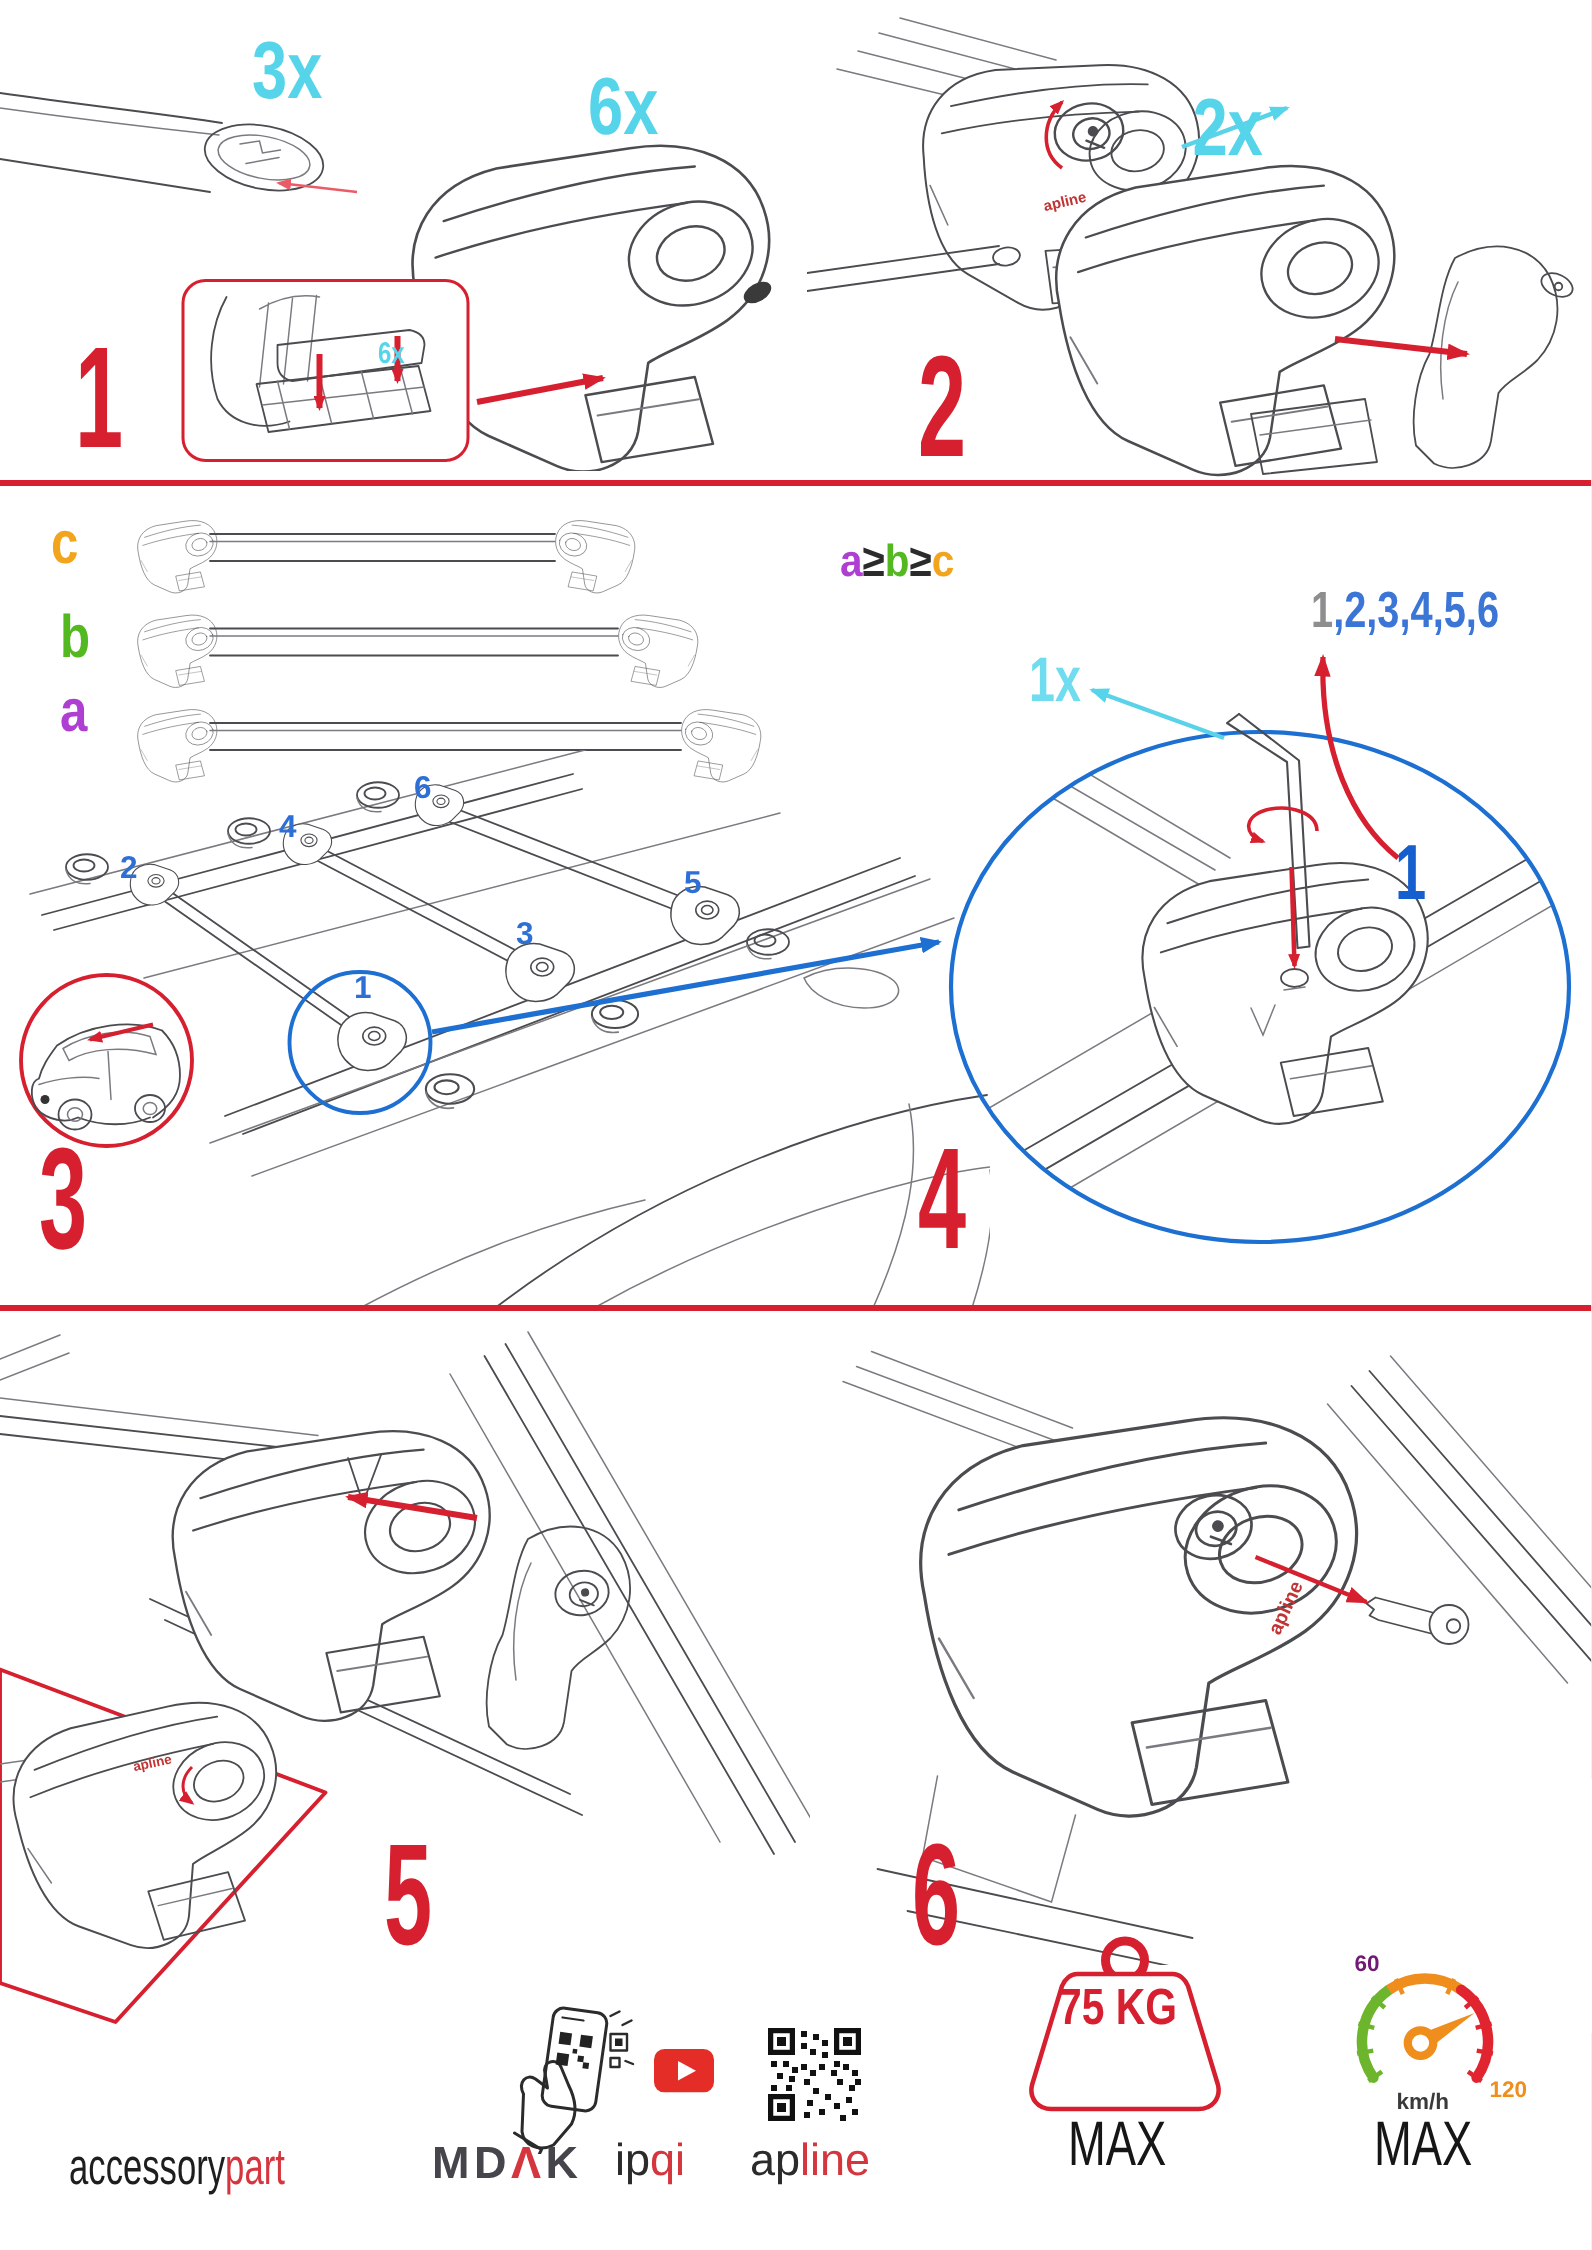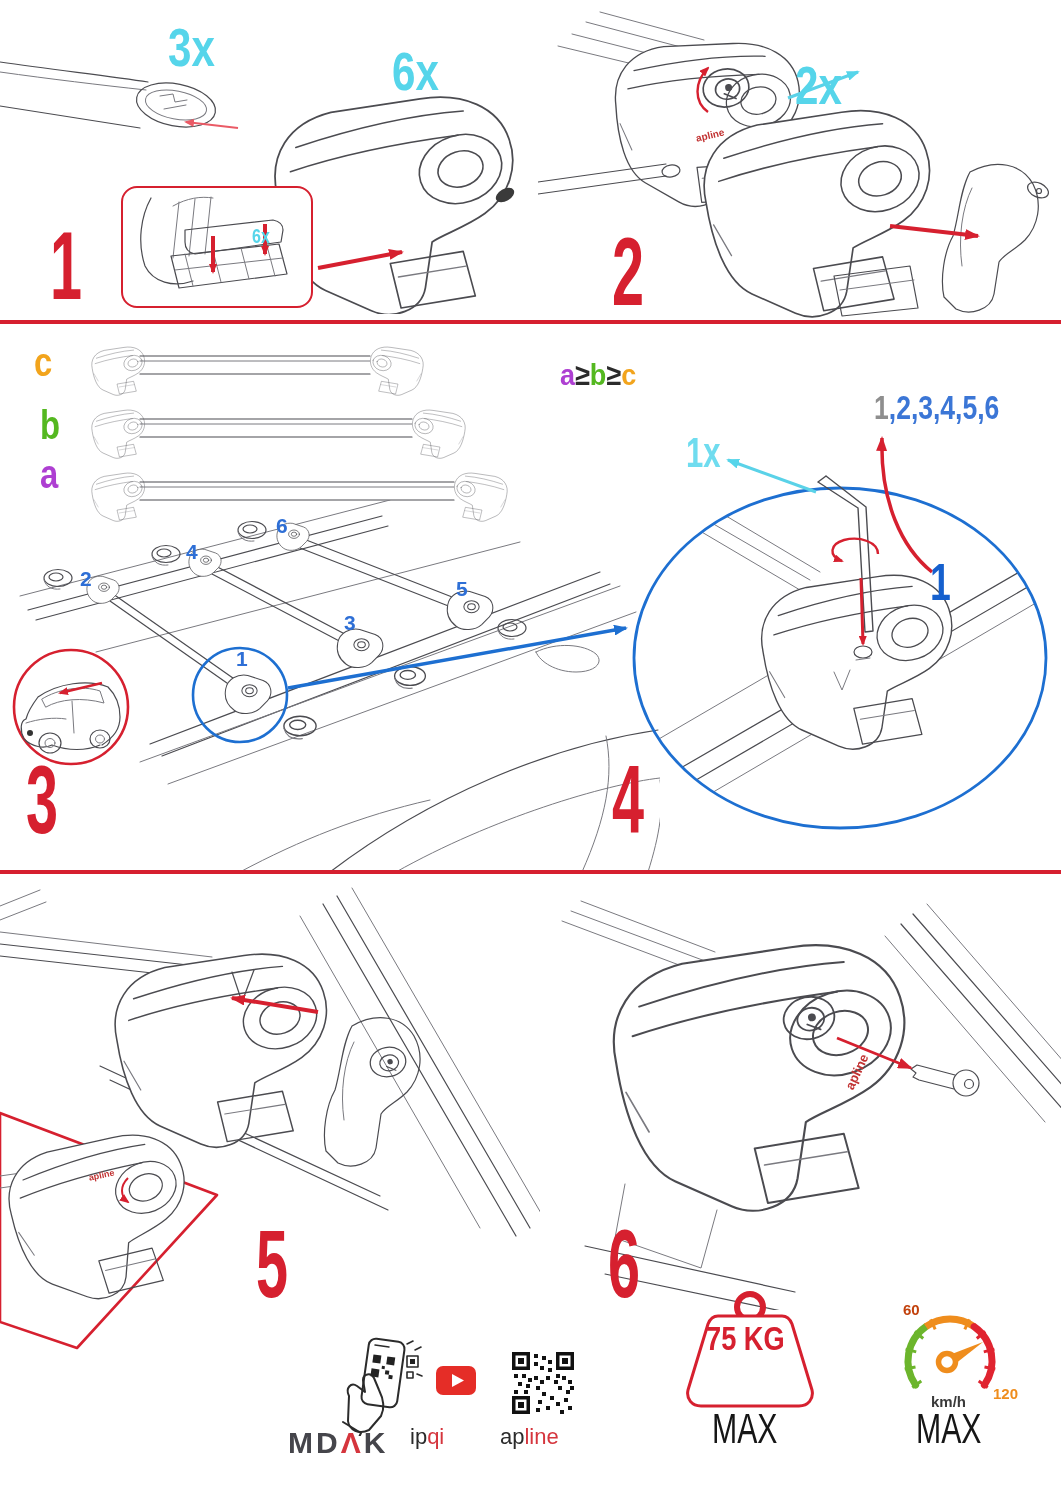--- a/index.html
+++ b/index.html
@@ -16,21 +16,21 @@
   .posnum{font-size:21px;font-weight:bold;color:#2e6fd6;line-height:1}
   .seq{font-size:34px;font-weight:bold;line-height:1;transform:scaleX(.78)}
   .callout{font-size:52px;font-weight:bold;color:#1560ce;line-height:1;transform:scaleX(.72)}
   .divider{background:#d6202f;height:4px;width:1061px;left:0}
   .aplogo{font-weight:bold;color:#c23333;line-height:1;transform-origin:0 0}
   .pcode{font-size:40px;font-weight:bold;color:#2f28a2;line-height:1;transform:scaleX(.66);letter-spacing:1px}
   .brand{font-size:34px;line-height:1;transform:scaleX(.68);color:#1e1e1e}
   .brand .red{color:#d5353d}
   .mdak{font-size:30px;font-weight:bold;color:#45454b;line-height:1;letter-spacing:3px}
   .mdak .red{color:#d5353d}
-  .ipqi{font-size:22px;color:#2b2b2b;line-height:1}
+  .ipqi{font-size:30px;color:#2b2b2b;line-height:1}
   .ipqi .red{color:#d5353d}
   .kgval{font-size:34px;font-weight:bold;color:#d6202f;line-height:1;transform:scaleX(.8)}
   .maxlab{font-size:42px;color:#161616;line-height:1;transform:scaleX(.72)}
   .spd{font-size:15px;font-weight:bold;line-height:1}
   svg .la{fill:none;stroke:#4b4b50;stroke-width:1.2;stroke-linecap:round;stroke-linejoin:round}
   svg .la2{fill:none;stroke:#7a7a80;stroke-width:1;stroke-linecap:round}
   .insetbox{border:2.5px solid #d6202f;border-radius:16px;background:#fff}
 </style>
 </head>
 <body>
@@ -298,20 +298,23 @@
     <g>
       <circle class="la" cx="421" cy="207" r="13"></circle>
       <circle class="la" cx="424" cy="208" r="4.5"></circle>
       <path class="la" d="M410,199 L372,189 L366,193 L371,197 L368,201 L374,204 L409,213"></path>
     </g>
     <line x1="292" y1="162" x2="366" y2="192" stroke="#d6202f" stroke-width="2.8" marker-end="url(#mR)"></line>
   </svg>
   <div class="abs aplogo" style="left:843px;top:1086px;font-size:13px;transform:rotate(-65deg)"><span>apline</span></div>
   <div class="abs" style="left:608px;top:1216px"><span class="cond stepnum">6</span></div>
 
+  <div class="abs" style="left:46px;top:1428px">
+    <span class="cond brand"><span>accessory</span><span class="red">part</span></span>
+  </div>
 
   <svg class="abs" style="left:341px;top:1336px" width="84" height="100">
     <g fill="none" stroke="#2b2b2b" stroke-width="2" stroke-linecap="round" stroke-linejoin="round">
       <rect x="24" y="4" width="36" height="66" rx="7" transform="rotate(8 42 37)"></rect>
       <path d="M34,9 L48,11" stroke-width="1.5"></path>
       <path d="M8,60 C4,52 10,46 16,50 L24,56 L22,44 C22,38 30,36 33,42 L38,54 C43,64 44,72 40,80 L28,94 C18,99 8,94 7,85 Z"></path>
       <path d="M2,86 L20,97 L13,112 L-4,101"></path>
       <path d="M66,8 L72,5 M74,14 L80,11 M76,38 L81,40" stroke-width="1.6"></path>
       <rect x="66" y="20" width="11" height="11" stroke-width="1.6"></rect>
       <path d="M66,36 h6 v6 h-6 z" stroke-width="1.6"></path>
@@ -409,18 +412,18 @@
       <line x1="45.2" y1="31.3" x2="40.6" y2="21.3" stroke="#ef8d1d"></line>
       <line x1="74.8" y1="31.3" x2="79.4" y2="21.3" stroke="#ef8d1d"></line>
       <line x1="86.8" y1="40.5" x2="95.2" y2="33.4" stroke="#e02430"></line>
       <line x1="93.8" y1="53.9" x2="104.4" y2="51.1" stroke="#e02430"></line>
       <line x1="94.5" y1="69.1" x2="105.3" y2="71.0" stroke="#e02430"></line>
       <line x1="88.7" y1="83.1" x2="97.7" y2="89.4" stroke="#e02430"></line>
     </g>
     <polygon points="54,59 93,44 60,70" fill="#ef8d1d"></polygon>
     <circle cx="57" cy="64" r="8.5" fill="#fff" stroke="#ef8d1d" stroke-width="5.5"></circle>
   </svg>
-  <div class="abs spd" style="left:903px;top:1302px;color:#c2410c"><span>60</span></div>
+  <div class="abs spd" style="left:903px;top:1302px;color:#701a75"><span>60</span></div>
   <div class="abs spd" style="left:993px;top:1386px;color:#ef8d1d"><span>120</span></div>
   <div class="abs spd" style="left:931px;top:1394px;color:#3a3a3a;font-weight:bold"><span>km/h</span></div>
   <div class="abs" style="left:916px;top:1408px"><span class="cond maxlab">MAX</span></div>
 
 </div>
 
 </body></html>

